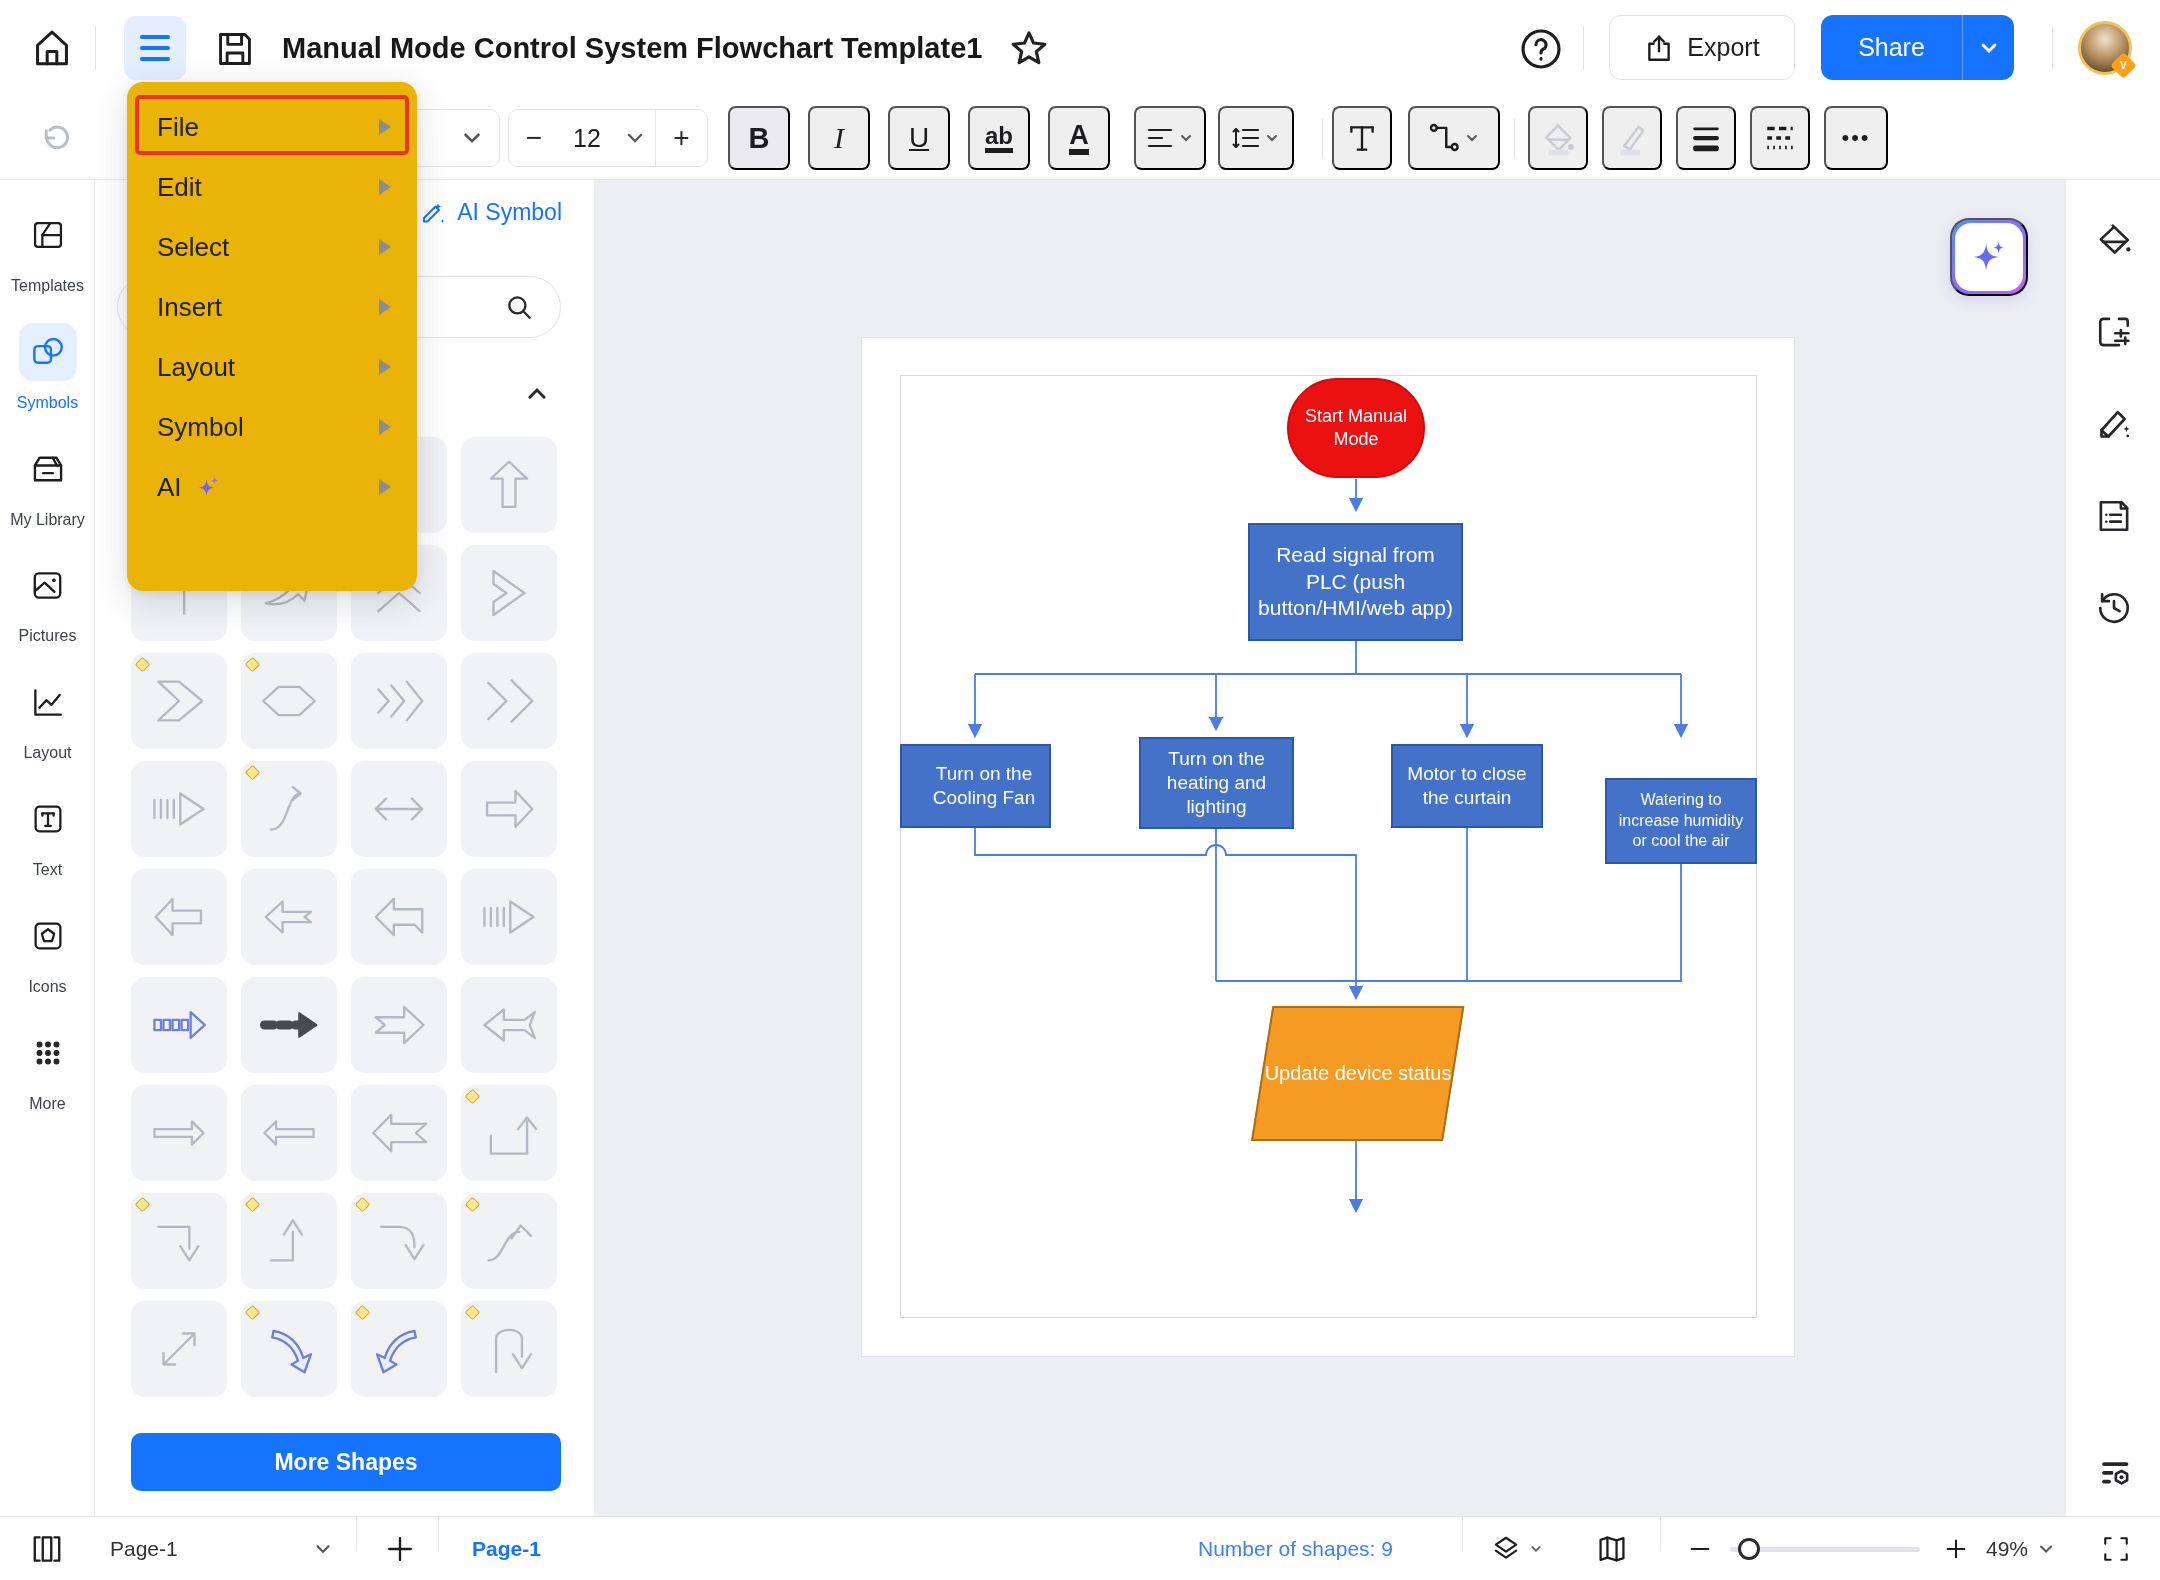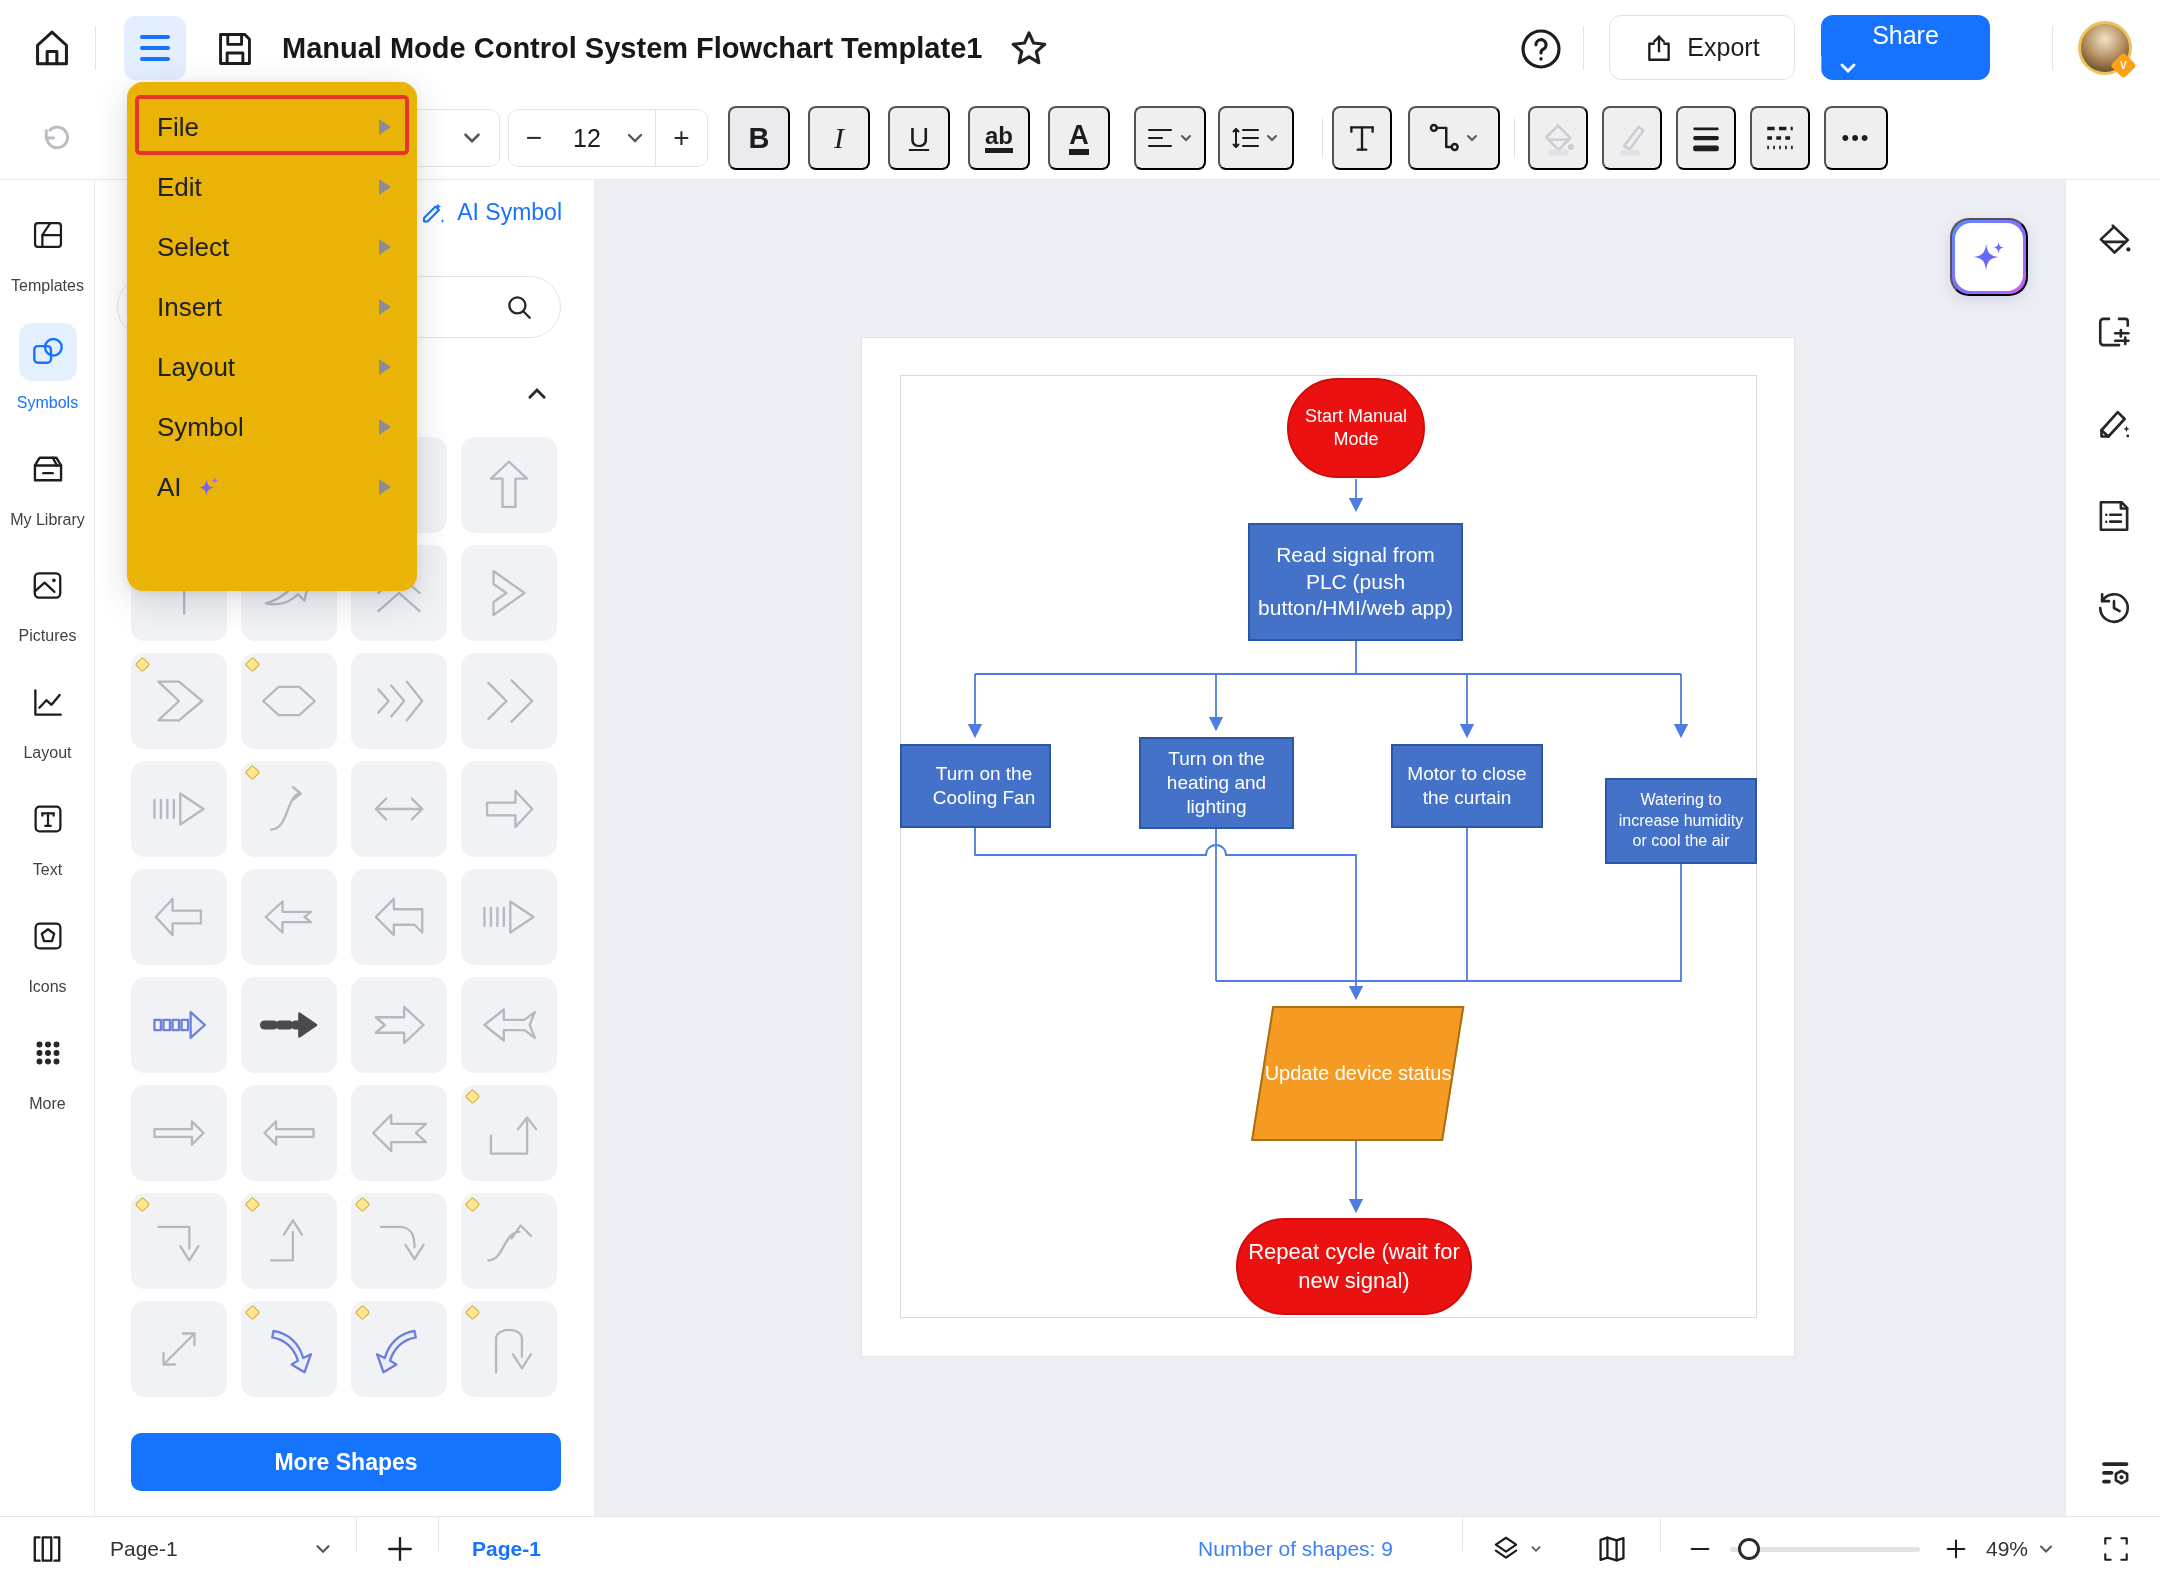--- a/index.html
+++ b/index.html
@@ -14,21 +14,21 @@
   .home-btn { position:absolute; left:26px; top:22px; width:52px; height:52px; }
   .div1 { position:absolute; left:95px; top:26px; }
   .hamburger-btn { position:absolute; left:124px; top:16px; width:62px; height:64px; background:#e3eefe; border-radius:12px; display:flex; flex-direction:column; align-items:center; justify-content:center; gap:7px; }
   .hamburger-btn i { display:block; width:30px; height:4px; border-radius:2px; background:#1673ff; }
   .save-btn { position:absolute; left:210px; top:24px; width:50px; height:50px; }
   .doc-title { position:absolute; left:282px; top:0; height:96px; display:flex; align-items:center; font-size:29px; font-weight:700; color:#17181a; }
   .star-btn { position:absolute; left:1006px; top:26px; width:46px; height:46px; }
   .help-btn { position:absolute; left:1516px; top:24px; width:50px; height:50px; }
   .div2 { position:absolute; left:1583px; top:26px; }
   .export-btn { position:absolute; left:1609px; top:15px; width:186px; height:65px; border:1px solid #e1e2e6; border-radius:12px; background:#fff; display:flex; align-items:center; justify-content:center; gap:13px; font-size:25px; color:#1d1e20; cursor:pointer; }
-  .share-btn { position:absolute; left:1821px; top:15px; width:169px; height:65px; border-radius:12px; background:#1673ff; display:flex; color:#fff; overflow:hidden; cursor:pointer;flex-direction:column; }
+  .share-btn { position:absolute; left:1821px; top:15px; width:193px; height:65px; border-radius:12px; background:#1673ff; display:flex; color:#fff; overflow:hidden; cursor:pointer; }
   .share-main { flex:1; display:flex; align-items:center; justify-content:center; font-size:25px; }
   .share-caret { width:52px; display:flex; align-items:center; justify-content:center; border-left:1px solid rgba(255,255,255,.35); }
   .div3 { position:absolute; left:2052px; top:26px; }
   .avatar { position:absolute; left:2078px; top:21px; width:54px; height:54px; border-radius:50%; border:3px solid #eec35a; background:radial-gradient(circle at 50% 32%,#efe2c8 0%,#b89264 45%,#6d5330 80%,#41301a 100%); }
   .avatar-badge { position:absolute; right:-4px; bottom:-3px; width:19px; height:19px; background:#ffa118; transform:rotate(45deg); border-radius:4px; display:flex; align-items:center; justify-content:center; }
   .avatar-badge span { transform:rotate(-45deg); color:#fff; font-size:10px; font-weight:700; }
 
   
   .toolbar { position:absolute; left:0; top:96px; width:2160px; height:84px; background:#fff; border-bottom:1px solid #e7e8ec; z-index:10; }
   .toolbar .t-item { position:absolute; top:10px; height:64px; display:flex; align-items:center; justify-content:center; cursor:pointer; border-radius:8px; color:#1d1d1f; }
@@ -640,21 +640,20 @@
 
     <div class="node n-start">Start Manual Mode</div>
     <div class="node n-read">Read signal from PLC (push button/HMI/web app)</div>
     <div class="node n-proc n-fan">Turn on the Cooling Fan</div>
     <div class="node n-proc n-heating">Turn on the heating and lighting</div>
     <div class="node n-proc n-motor">Motor to close the curtain</div>
     <div class="node n-proc n-watering">Watering to increase humidity or cool the air</div>
     <div class="node n-update">
         <span>Update device status</span>
       </div>
-    <div class="node n-repeat">Repeat cycle  (wait for new signal)</div>
 
     <button class="ai-fab">
       <span class="ai-fab-inner">
         <svg width="46" height="46" viewBox="0 0 48 48">
           <defs>
               <linearGradient id="spark" x1="0" y1="0" x2="1" y2="1">
             <stop offset="0" stop-color="#3f7dff"></stop>
                 <stop offset="1" stop-color="#8f55f2"></stop>
           </linearGradient>
             </defs>

